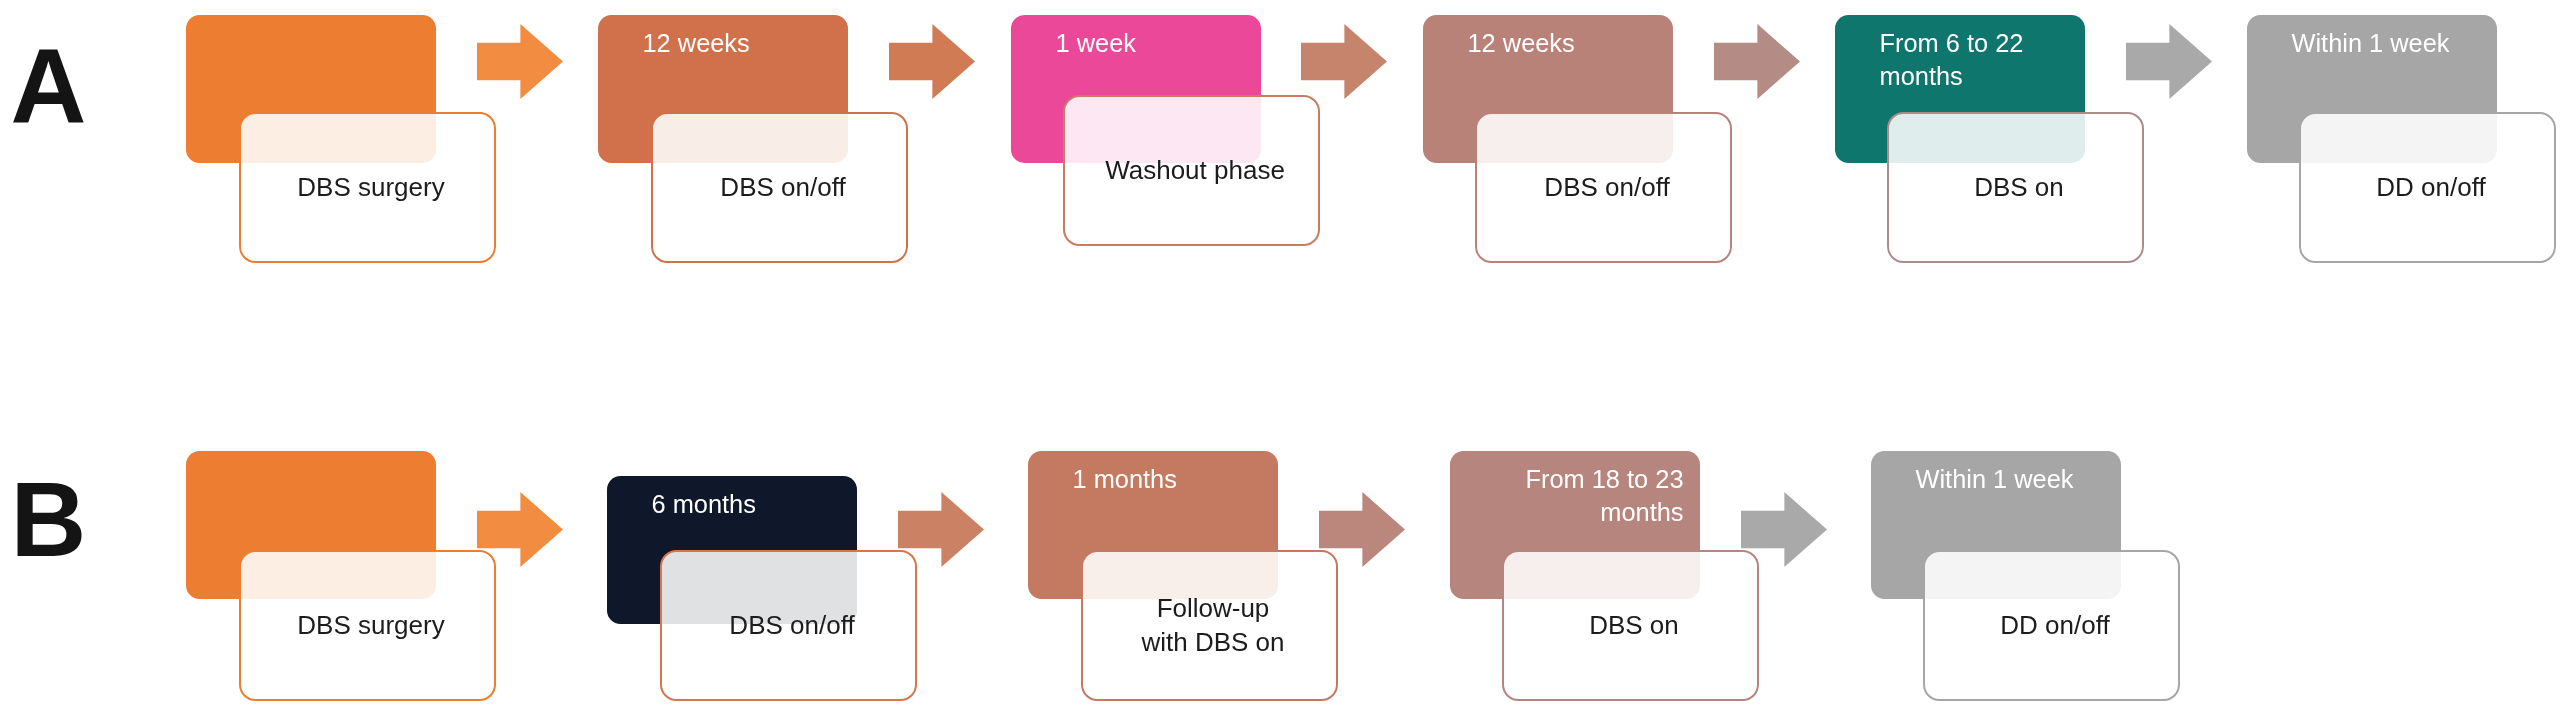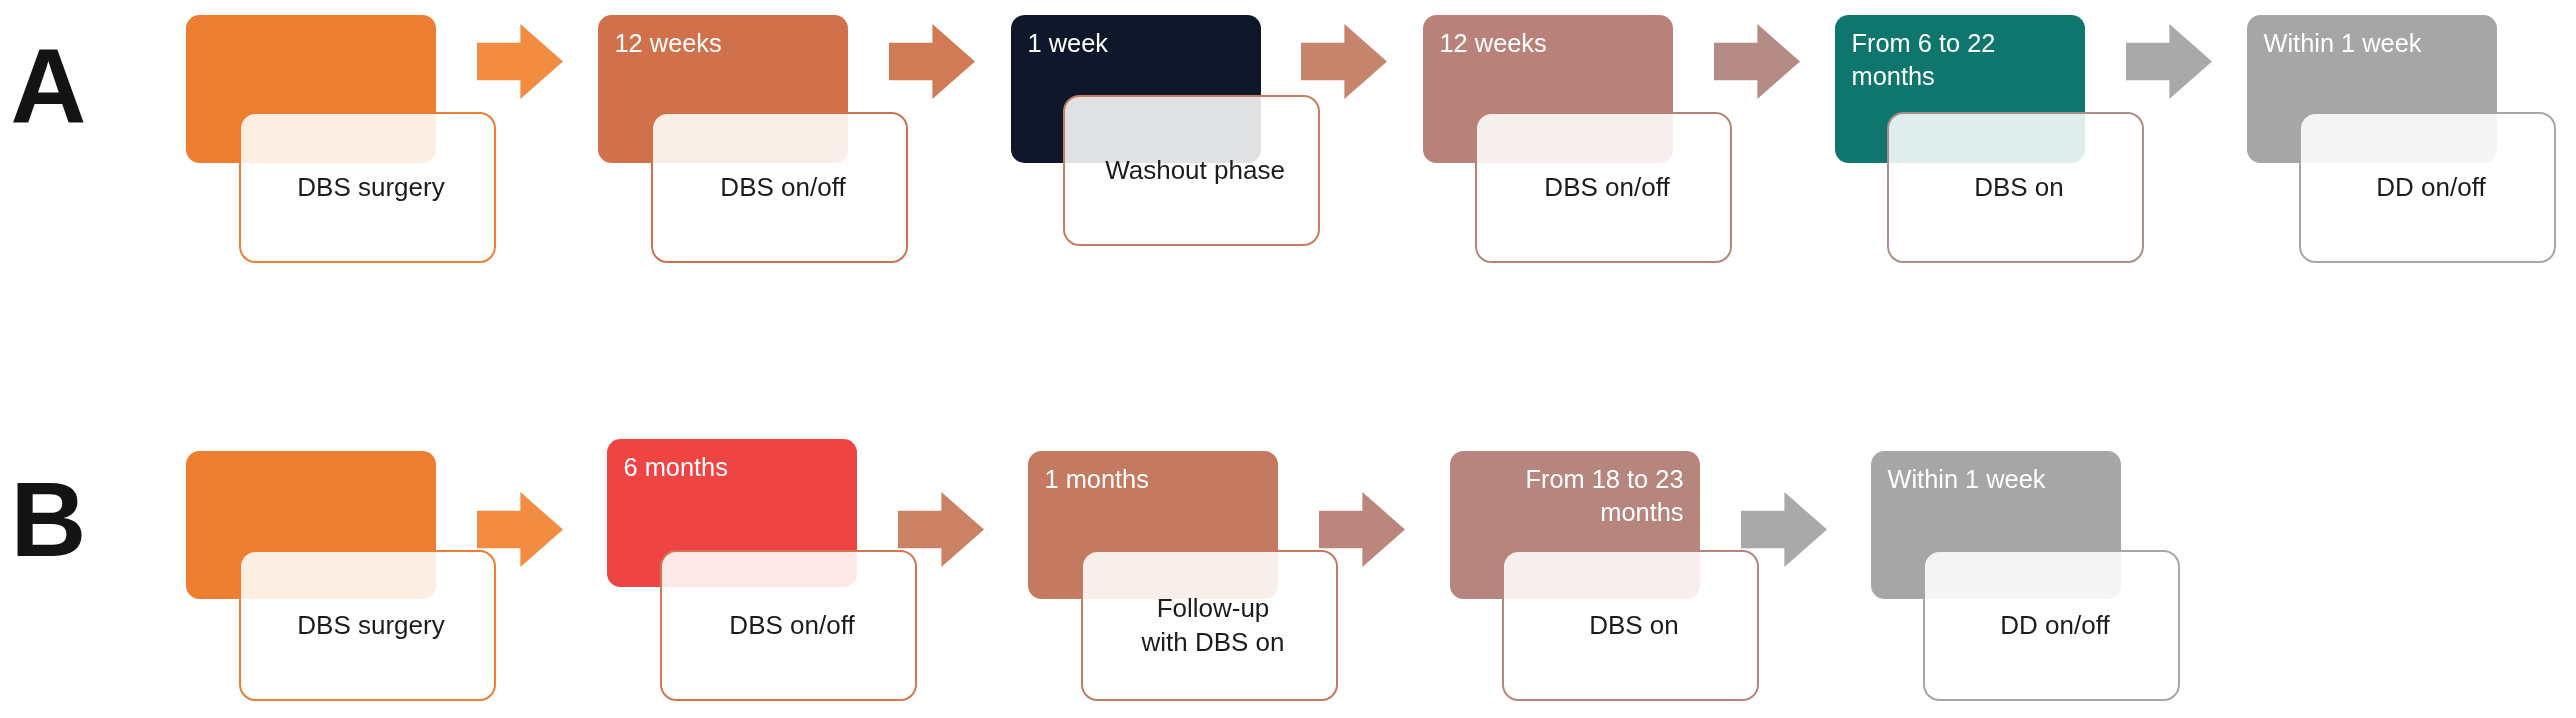--- a/index.html
+++ b/index.html
@@ -24,20 +24,21 @@
     box-sizing:border-box;
     padding:12px 16.5px;
     z-index:1;
   }
   .duration-text{
     color:#ffffff;
     font-size:25.4px;
     line-height:1.3;
     white-space:pre-line;
     display:block;
+    margin-left:28px;
   }
   .name-card{
     position:absolute;
     width:257px;height:151px;
     border-radius:16.5px;
     border:2.2px solid #888888;
     background:rgba(255,255,255,0.87);
     box-sizing:border-box;
     display:flex;
     align-items:center;
@@ -75,21 +76,21 @@
     </svg>
     <div class="duration-box" style="left: 598px; top: 15px; background: rgb(208, 113, 75);">
       <span class="duration-text">12 weeks</span>
     </div>
     <div class="name-card" style="left: 651px; top: 112px; border-color: rgb(208, 113, 75);">
       <span class="name-text">DBS on/off</span>
     </div>
     <svg class="flow-arrow" viewBox="0 0 115 100" style="left: 889px; top: 24px;">
       <polygon points="0,25 58,25 58,0 115,50 58,100 58,75 0,75" fill="#D07B54"></polygon>
     </svg>
-    <div class="duration-box" style="left: 1011px; top: 15px; background: #0f172a;">
+    <div class="duration-box" style="left: 1011px; top: 15px; background: #ec4899;">
       <span class="duration-text">1 week</span>
     </div>
     <div class="name-card" style="left: 1063px; top: 95px; border-color: rgb(200, 124, 97);">
       <span class="name-text">Washout phase</span>
     </div>
     <svg class="flow-arrow" viewBox="0 0 115 100" style="left: 1301px; top: 24px;">
       <polygon points="0,25 58,25 58,0 115,50 58,100 58,75 0,75" fill="#C6846C"></polygon>
     </svg>
     <div class="duration-box" style="left: 1423px; top: 15px; background: rgb(185, 130, 121);">
       <span class="duration-text">12 weeks</span>
@@ -119,21 +120,21 @@
     <div class="row-label" style="left: 10.5px; top: 467px;">B</div>
     <div class="duration-box" style="left: 186px; top: 451px; background: rgb(237, 125, 49);">
       <span class="duration-text"></span>
     </div>
     <div class="name-card" style="left: 239px; top: 550px; border-color: rgb(237, 125, 49);">
       <span class="name-text">DBS surgery</span>
     </div>
     <svg class="flow-arrow" viewBox="0 0 115 100" style="left: 477px; top: 492px;">
       <polygon points="0,25 58,25 58,0 115,50 58,100 58,75 0,75" fill="#F18C41"></polygon>
     </svg>
-    <div class="duration-box" style="left: 607px; top: 439px; background: #ef4444;">
+    <div class="duration-box" style="left: 607px; top: 476px; background: #0f172a;">
       <span class="duration-text">6 months</span>
     </div>
     <div class="name-card" style="left: 660px; top: 550px; border-color: rgb(211, 119, 78);">
       <span class="name-text">DBS on/off</span>
     </div>
     <svg class="flow-arrow" viewBox="0 0 115 100" style="left: 898px; top: 492px;">
       <polygon points="0,25 58,25 58,0 115,50 58,100 58,75 0,75" fill="#CB8264"></polygon>
     </svg>
     <div class="duration-box" style="left: 1028px; top: 451px; background: rgb(196, 122, 96);">
       <span class="duration-text">1 months</span>

